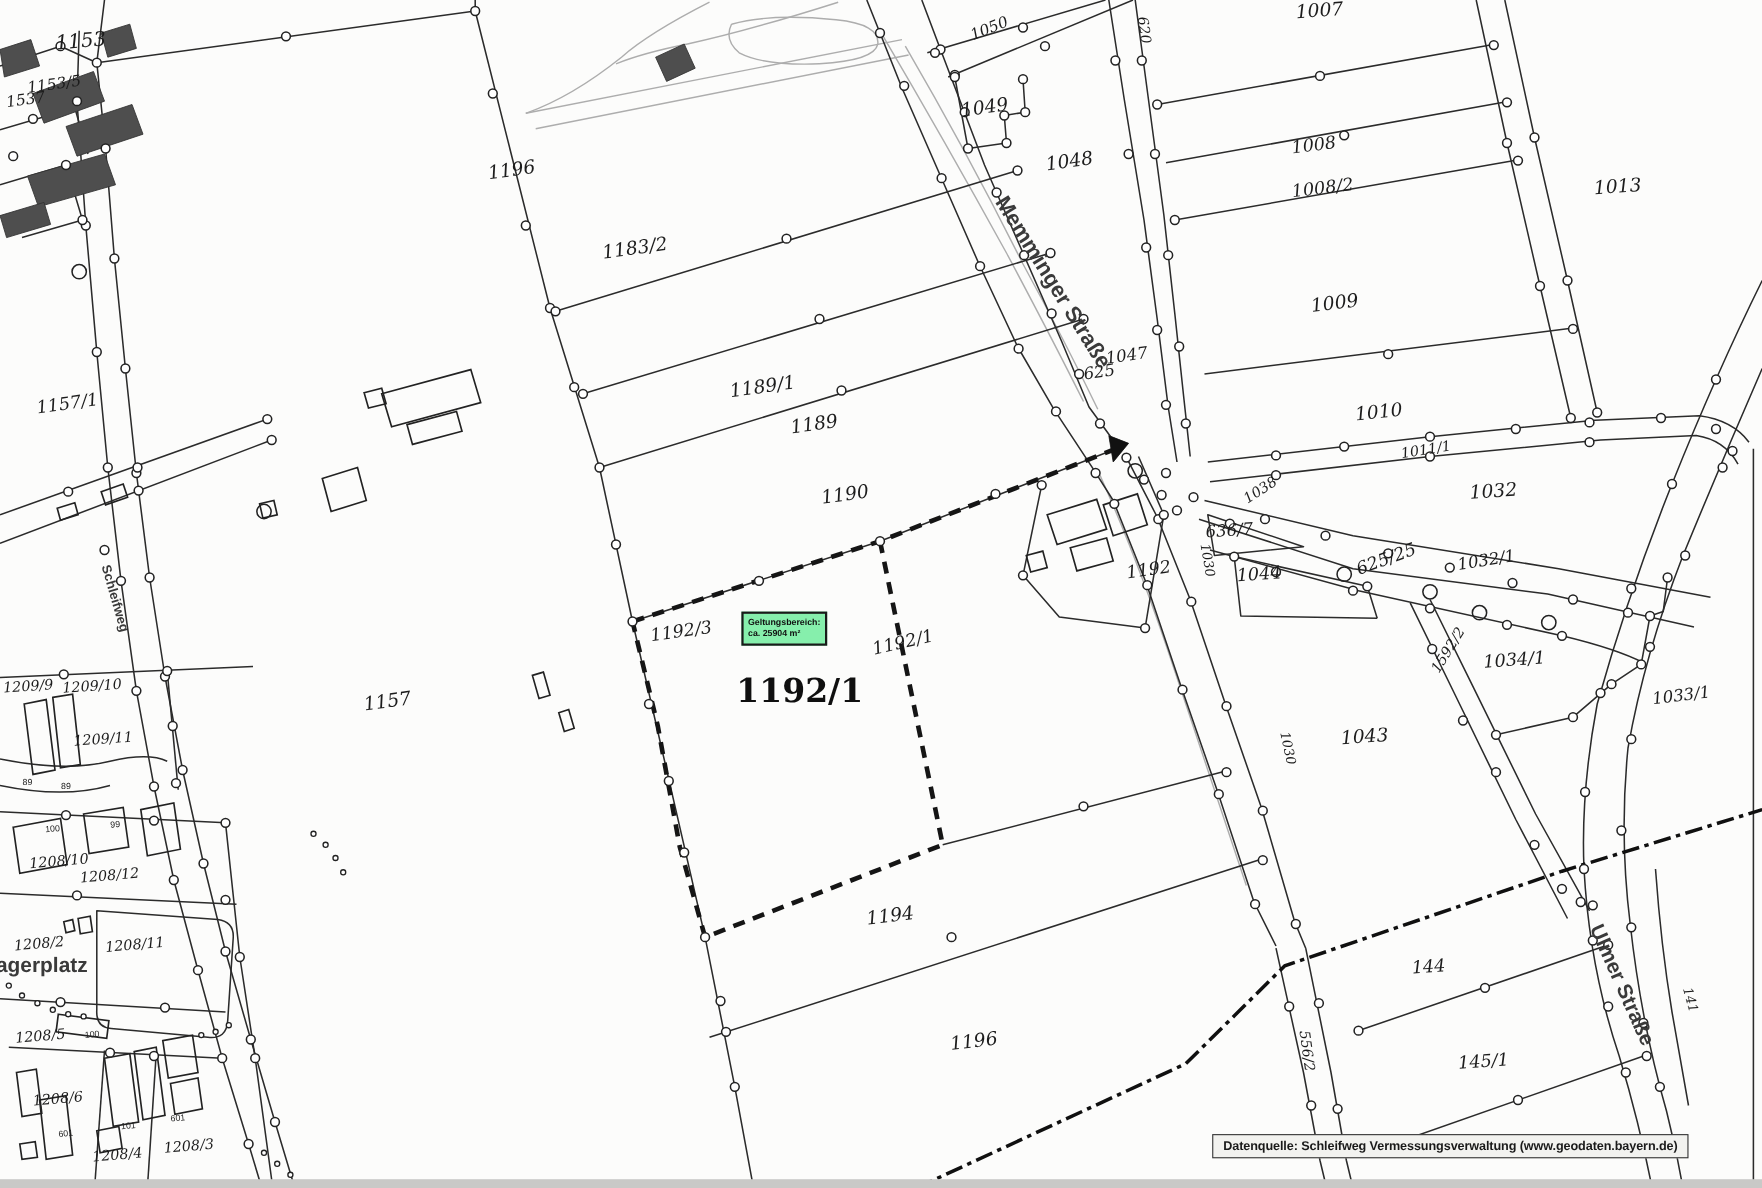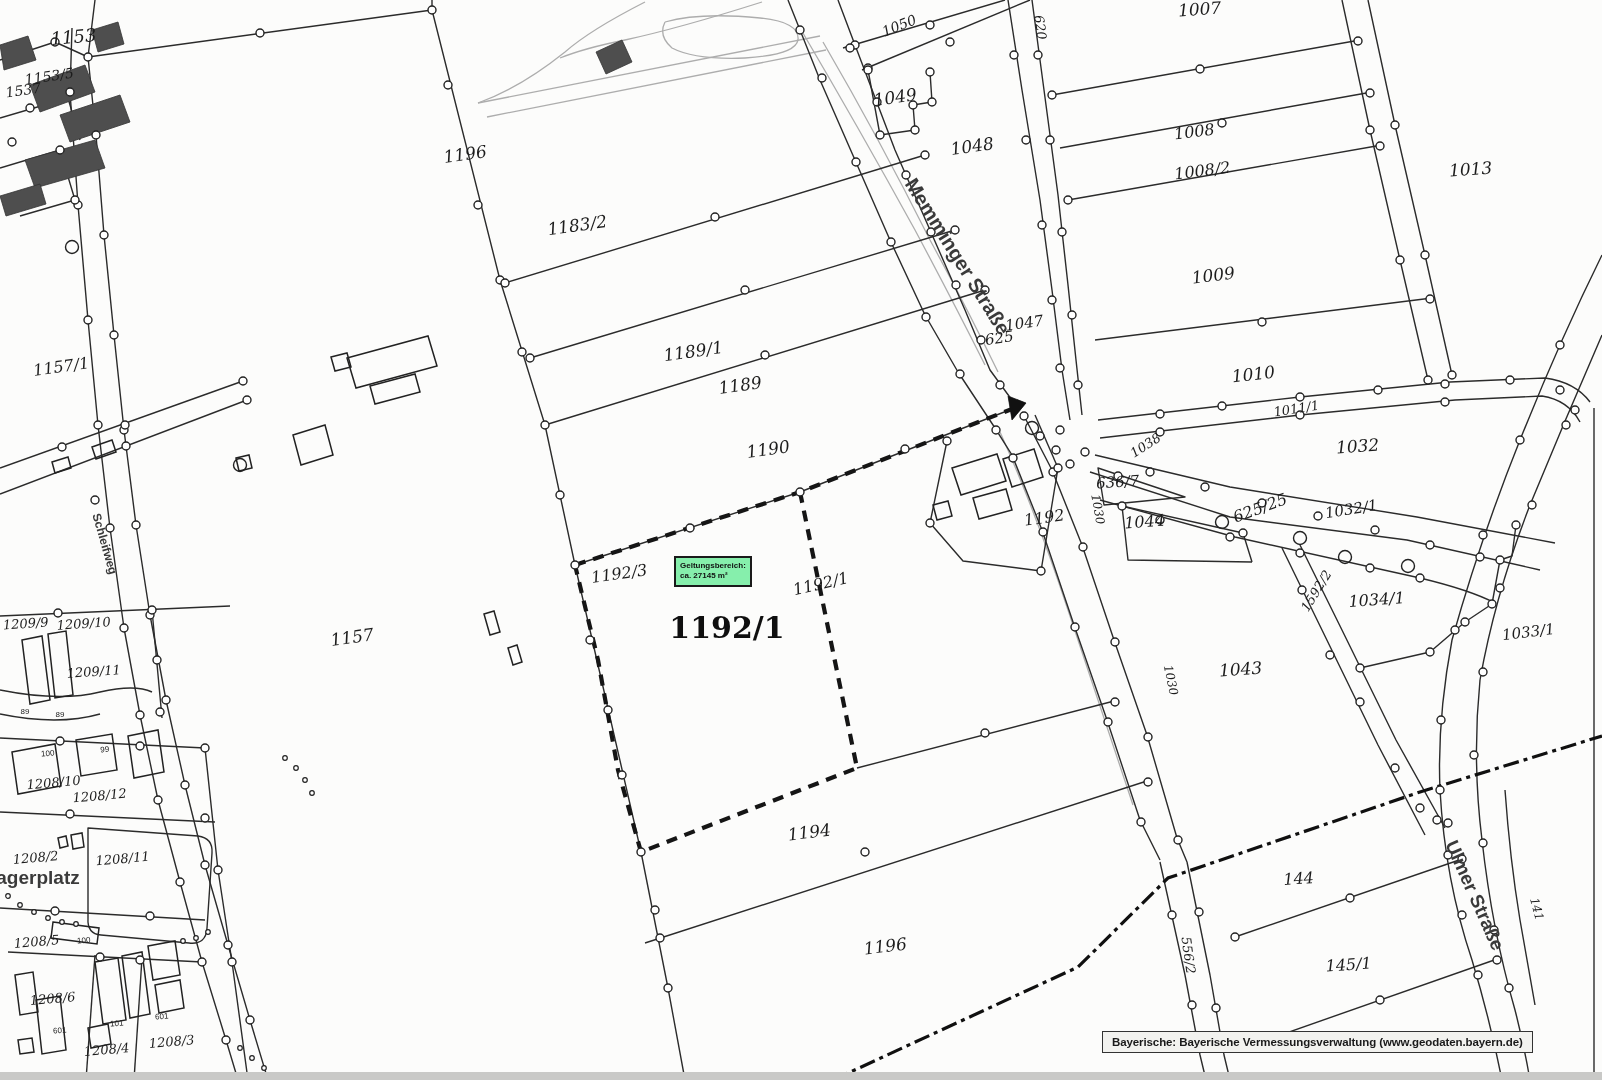--- a/index.html
+++ b/index.html
@@ -452,21 +452,21 @@
         <text x="741" y="391" class="p" font-size="17" transform="rotate(-8 741 391)">1189</text>
         <text x="694" y="357" class="p" font-size="17" transform="rotate(-8 694 357)">1189/1</text>
         <text x="952" y="260" class="st" font-size="20" transform="rotate(58 952 260)">Memminger Straße</text>
         <text x="1469" y="898" class="st" font-size="19" transform="rotate(66 1469 898)">Ulmer Straße</text>
         <text x="101" y="545" class="st" font-size="12" transform="rotate(74 101 545)">Schleifweg</text>
       </g>
   </svg>
 
   <div class="infobox" style="left:674px;top:556px;">
     <div>Geltungsbereich:</div>
-    <div>ca. 27145 m²</div>
+    <div>ca. 25904 m²</div>
   </div>
 
   <div class="attribution" style="left:1102px;top:1031px;">
-    <span>Bayerische: Bayerische Vermessungsverwaltung (www.geodaten.bayern.de)</span>
+    <span>Datenquelle: Schleifweg Vermessungsverwaltung (www.geodaten.bayern.de)</span>
   </div>
 
   <div class="scanedge"></div>
 </div>
 
 </body></html>

